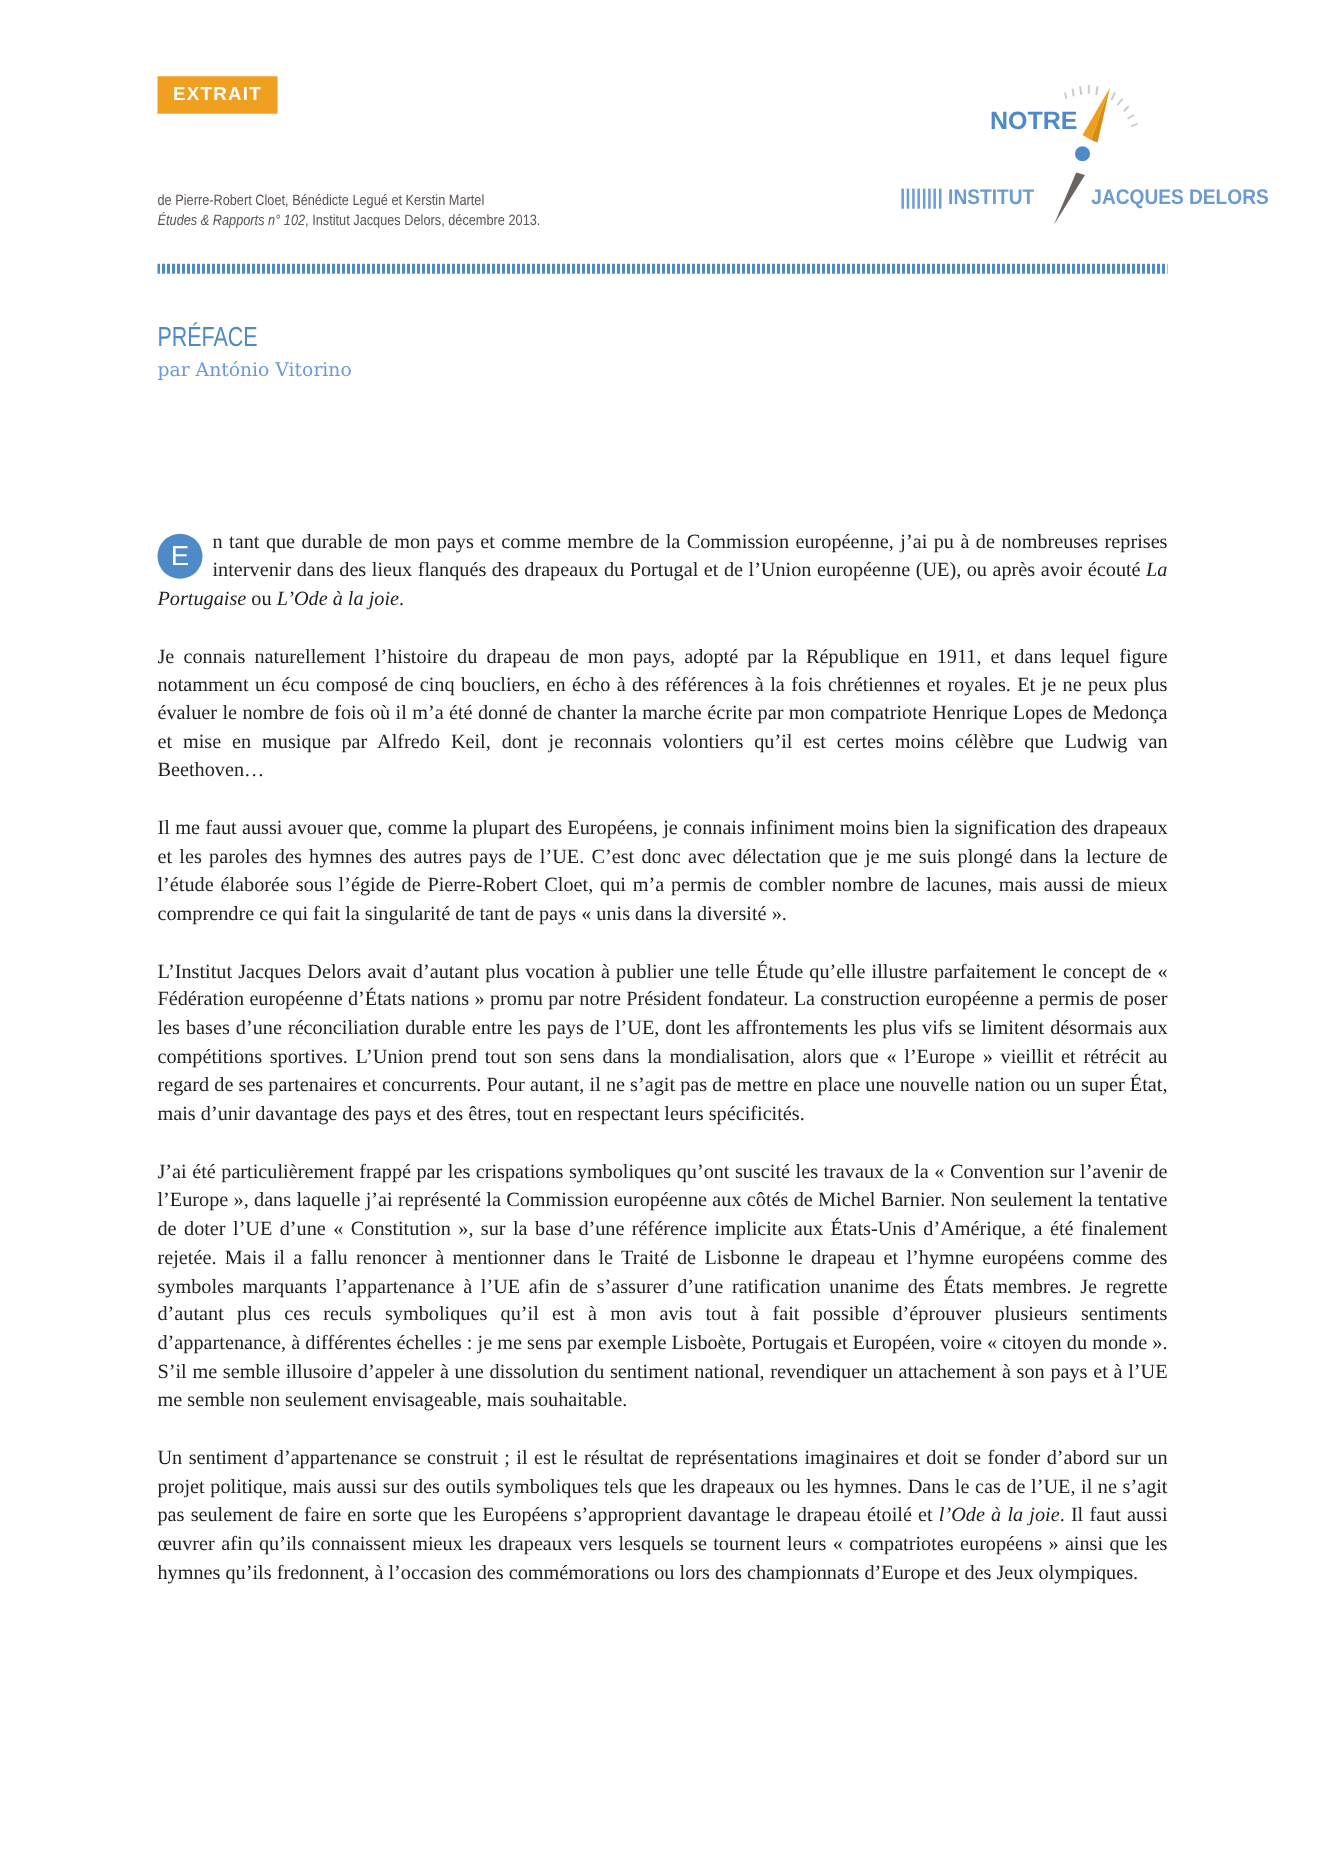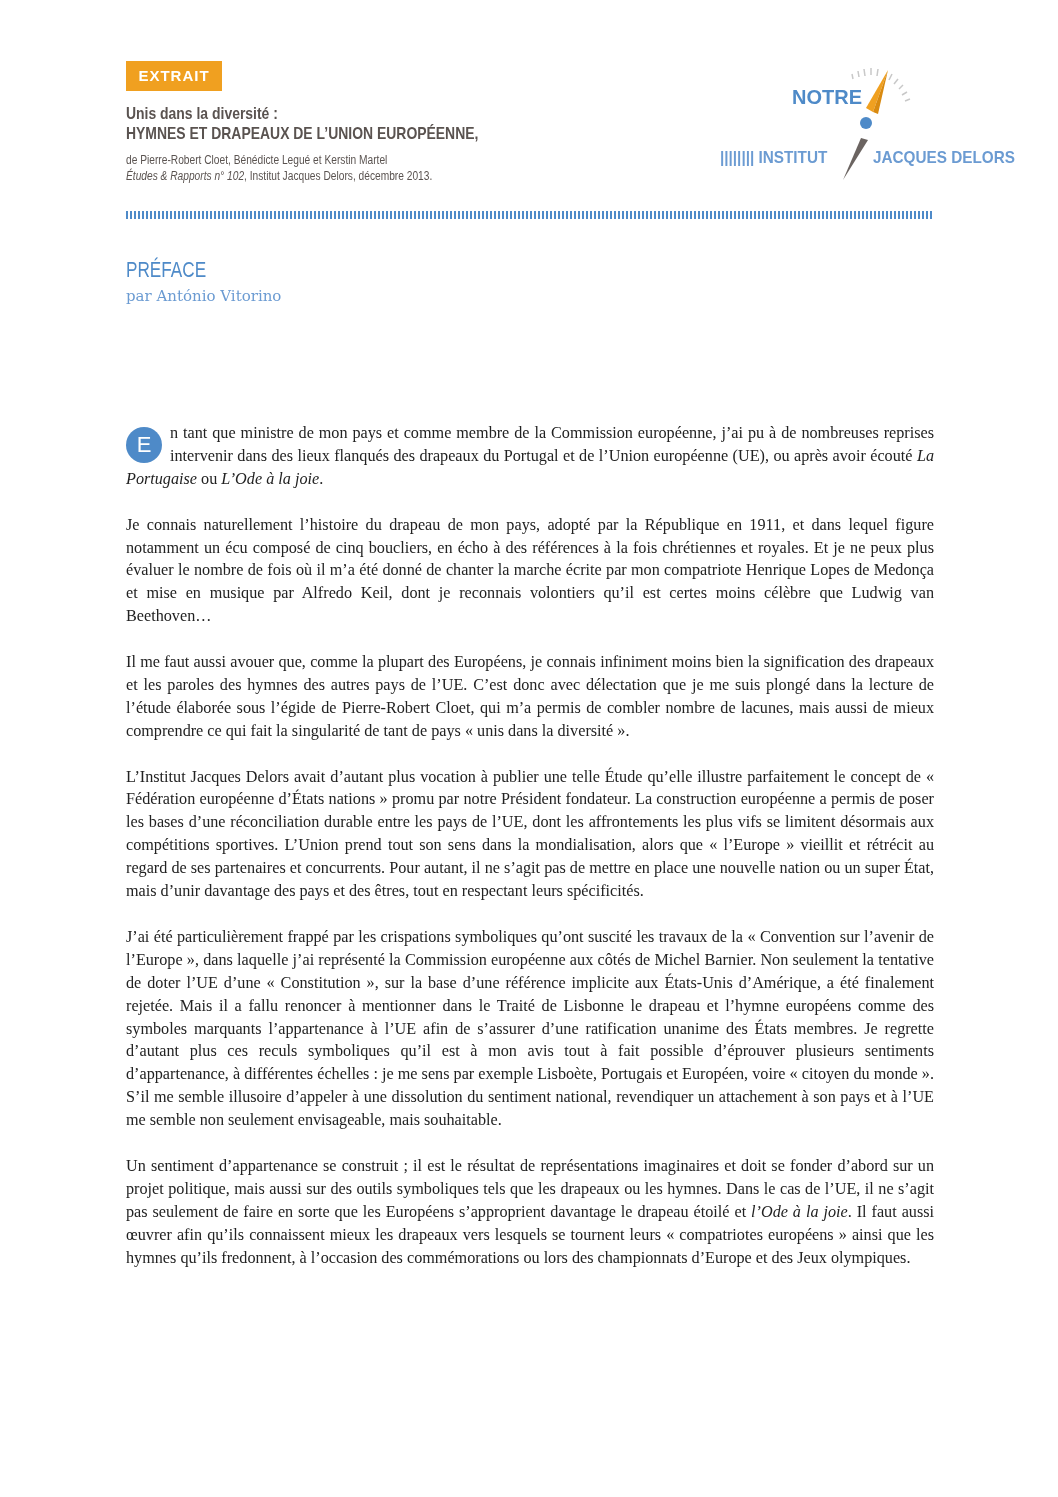--- a/index.html
+++ b/index.html
@@ -59,24 +59,20 @@
     font-family: "Liberation Sans", sans-serif; font-size: 22px; line-height: 36px; text-align: center;
   }
 </style>
 </head>
 <body>
 
 <div class="page">
 
   <div class="extrait-badge">EXTRAIT</div>
 
-  <div class="book-title">
-    <div class="line1">Unis dans la diversité :</div>
-    <div class="line2">HYMNES ET DRAPEAUX DE L’UNION EUROPÉENNE,</div>
-  </div>
 
   <div class="book-meta">
     <div>de Pierre-Robert Cloet, Bénédicte Legué et Kerstin Martel</div>
     <div><i>Études &amp; Rapports n° 102</i><span>, Institut Jacques Delors, décembre 2013.</span></div>
   </div>
 
   <div class="logo">
     <svg width="290" height="125">
       <g stroke="#c8c8c8" stroke-width="1.5">
         <line x1="136" y1="12" x2="137" y2="17"></line>
@@ -100,21 +96,21 @@
     <div class="jacques">JACQUES DELORS</div>
   </div>
 
   <div class="divider"></div>
 
   <div class="section-title">PRÉFACE</div>
   <div class="section-author">par António Vitorino</div>
 
   <div class="body-text">
     <p>
-      <span class="drop-cap">E</span><span>n tant que ministre de mon pays et comme membre de la Commission européenne, j’ai pu à de nombreuses reprises intervenir dans des lieux flanqués des drapeaux du Portugal et de l’Union européenne (UE), ou après avoir écouté </span><i>La Portugaise</i><span> ou </span><i>L’Ode à la joie</i><span>.</span>
+      <span class="drop-cap">E</span><span>n tant que durable de mon pays et comme membre de la Commission européenne, j’ai pu à de nombreuses reprises intervenir dans des lieux flanqués des drapeaux du Portugal et de l’Union européenne (UE), ou après avoir écouté </span><i>La Portugaise</i><span> ou </span><i>L’Ode à la joie</i><span>.</span>
     </p>
     <p>Je connais naturellement l’histoire du drapeau de mon pays, adopté par la République en 1911, et dans lequel figure notamment un écu composé de cinq boucliers, en écho à des références à la fois chrétiennes et royales. Et je ne peux plus évaluer le nombre de fois où il m’a été donné de chanter la marche écrite par mon compatriote Henrique Lopes de Medonça et mise en musique par Alfredo Keil, dont je reconnais volontiers qu’il est certes moins célèbre que Ludwig van Beethoven…</p>
     <p>Il me faut aussi avouer que, comme la plupart des Européens, je connais infiniment moins bien la signification des drapeaux et les paroles des hymnes des autres pays de l’UE. C’est donc avec délectation que je me suis plongé dans la lecture de l’étude élaborée sous l’égide de Pierre-Robert Cloet, qui m’a permis de combler nombre de lacunes, mais aussi de mieux comprendre ce qui fait la singularité de tant de pays « unis dans la diversité ».</p>
     <p>L’Institut Jacques Delors avait d’autant plus vocation à publier une telle Étude qu’elle illustre parfaitement le concept de « Fédération européenne d’États nations » promu par notre Président fondateur. La construction européenne a permis de poser les bases d’une réconciliation durable entre les pays de l’UE, dont les affrontements les plus vifs se limitent désormais aux compétitions sportives. L’Union prend tout son sens dans la mondialisation, alors que « l’Europe » vieillit et rétrécit au regard de ses partenaires et concurrents. Pour autant, il ne s’agit pas de mettre en place une nouvelle nation ou un super État, mais d’unir davantage des pays et des êtres, tout en respectant leurs spécificités.</p>
     <p>J’ai été particulièrement frappé par les crispations symboliques qu’ont suscité les travaux de la « Convention sur l’avenir de l’Europe », dans laquelle j’ai représenté la Commission européenne aux côtés de Michel Barnier. Non seulement la tentative de doter l’UE d’une « Constitution », sur la base d’une référence implicite aux États-Unis d’Amérique, a été finalement rejetée. Mais il a fallu renoncer à mentionner dans le Traité de Lisbonne le drapeau et l’hymne européens comme des symboles marquants l’appartenance à l’UE afin de s’assurer d’une ratification unanime des États membres. Je regrette d’autant plus ces reculs symboliques qu’il est à mon avis tout à fait possible d’éprouver plusieurs sentiments d’appartenance, à différentes échelles : je me sens par exemple Lisboète, Portugais et Européen, voire « citoyen du monde ». S’il me semble illusoire d’appeler à une dissolution du sentiment national, revendiquer un attachement à son pays et à l’UE me semble non seulement envisageable, mais souhaitable.</p>
     <p><span>Un sentiment d’appartenance se construit ; il est le résultat de représentations imaginaires et doit se fonder d’abord sur un projet politique, mais aussi sur des outils symboliques tels que les drapeaux ou les hymnes. Dans le cas de l’UE, il ne s’agit pas seulement de faire en sorte que les Européens s’approprient davantage le drapeau étoilé et </span><i>l’Ode à la joie</i><span>. Il faut aussi œuvrer afin qu’ils connaissent mieux les drapeaux vers lesquels se tournent leurs « compatriotes européens » ainsi que les hymnes qu’ils fredonnent, à l’occasion des commémorations ou lors des championnats d’Europe et des Jeux olympiques.</span></p>
   </div>
 
 </div>
 

